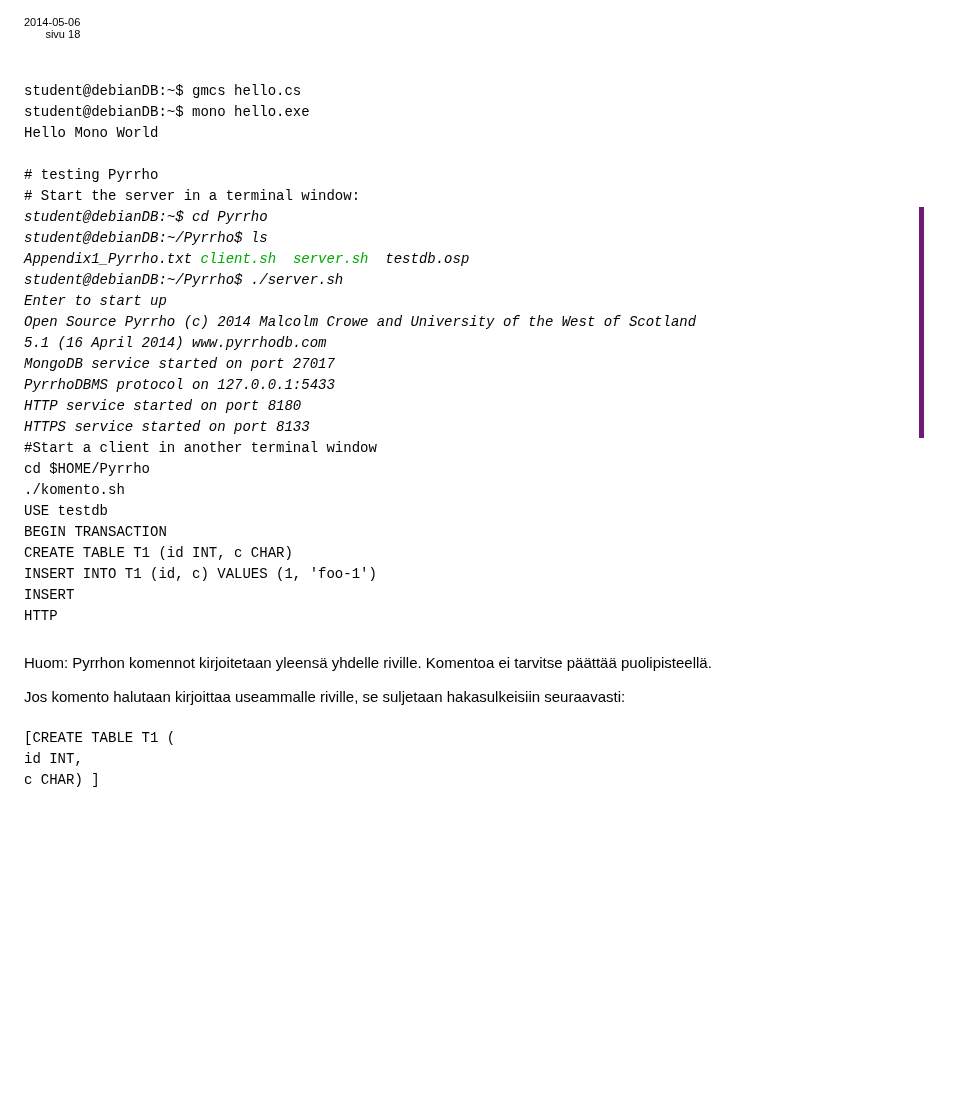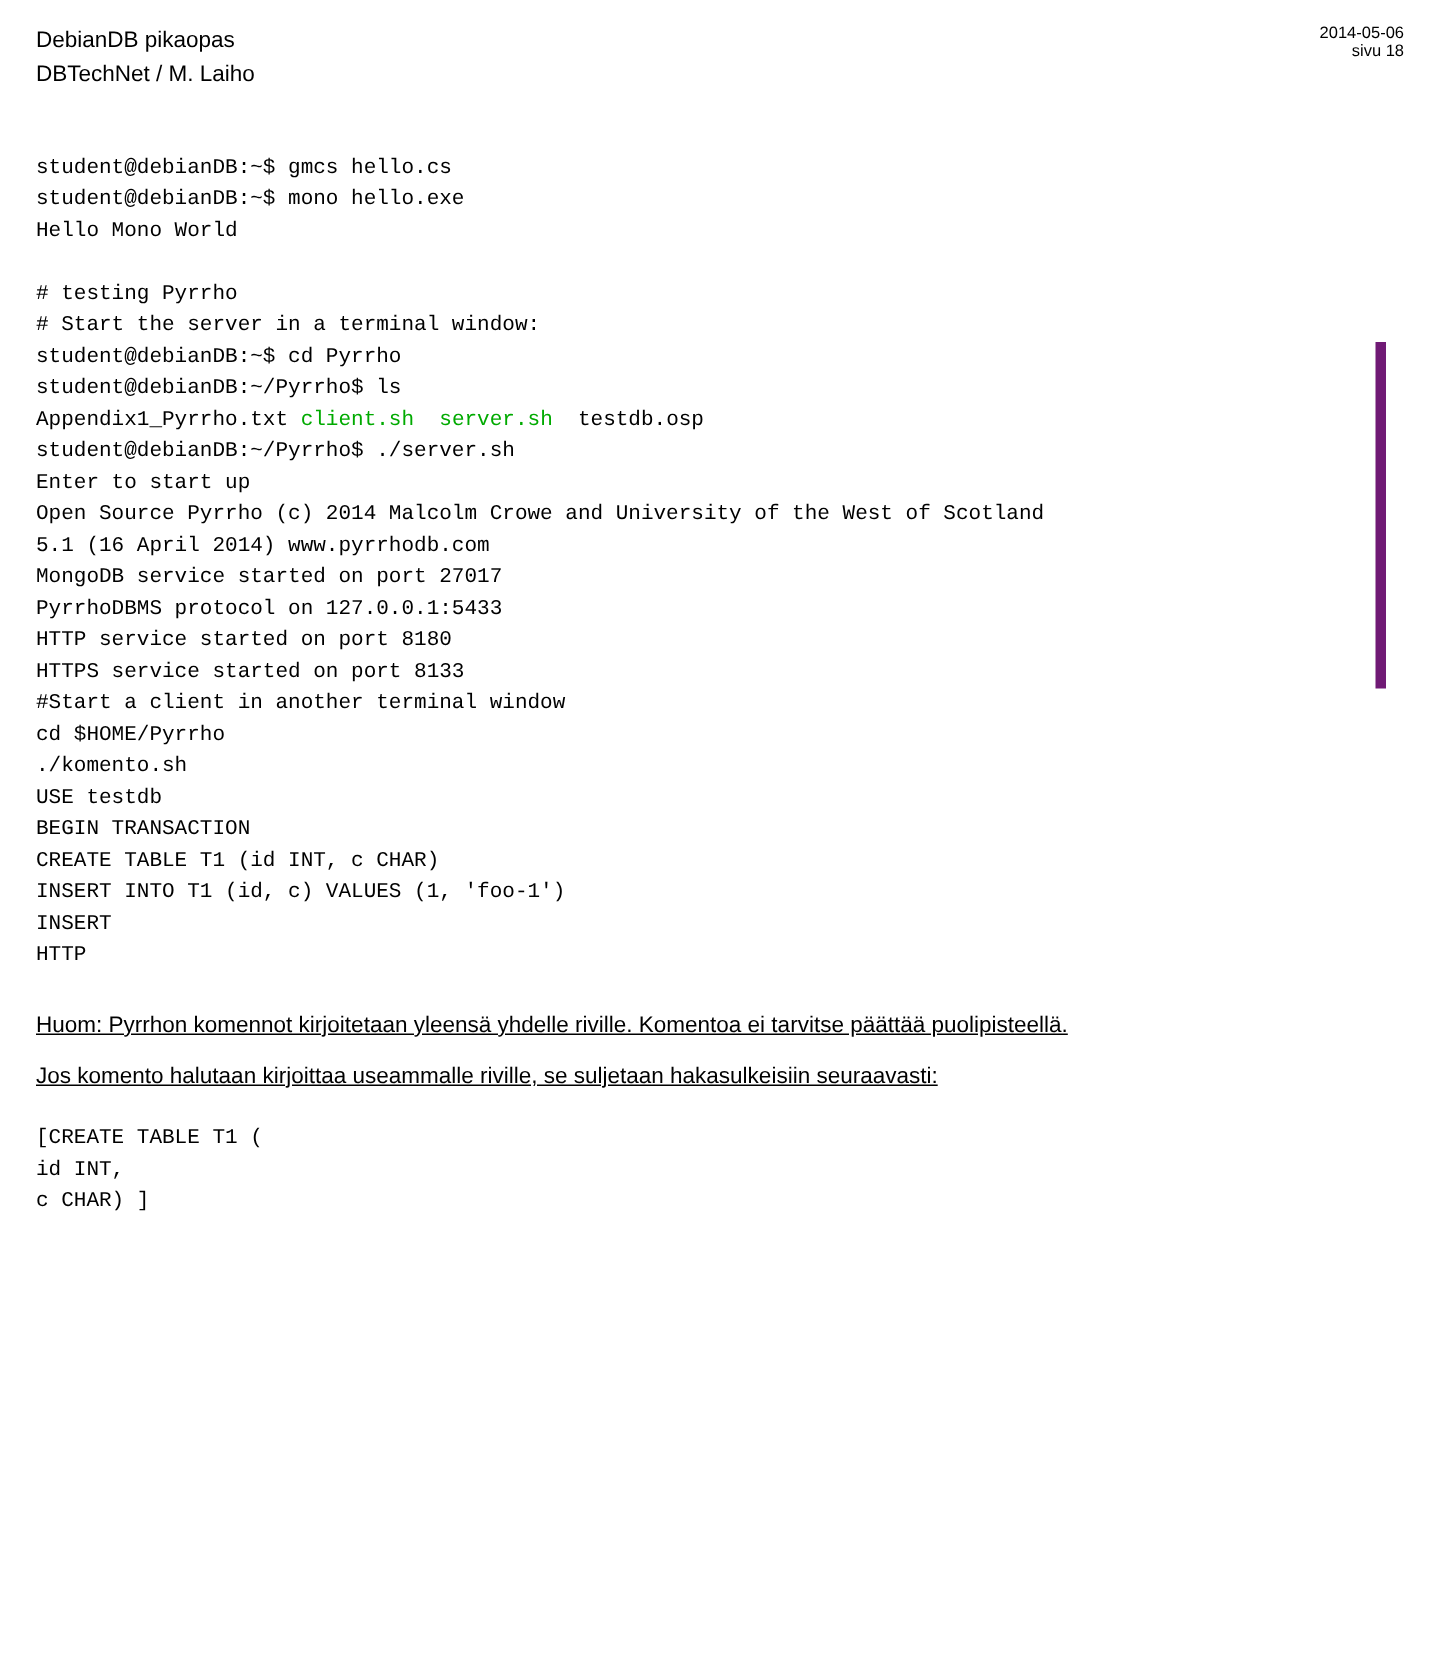--- a/index.html
+++ b/index.html
@@ -46,61 +46,56 @@
     .green-text {
       color: #00aa00;
     }
 
     .prose {
       font-family: Arial, sans-serif;
       font-size: 15px;
       color: #000000;
       margin-top: 24px;
       line-height: 1.6;
-      text-decoration: underline;
     }
 
     .prose p {
       margin-bottom: 10px;
     }
 
     pre {
       font-family: 'Courier New', Courier, monospace;
       font-size: 14px;
       white-space: pre;
       line-height: 1.5;
     }
   </style>
 </head>
 <body>
 
 <div class="header">
-  <div class="header-left">
-    <div>DebianDB pikaopas</div>
-    <div>DBTechNet / M. Laiho</div>
-  </div>
   <div class="header-right">
     <div>2014-05-06</div>
     <div>sivu 18</div>
   </div>
 </div>
 
 <div class="content">
 
   
   <pre><span>student@debianDB:~$ gmcs hello.cs</span>
 <span>student@debianDB:~$ mono hello.exe</span>
 <span>Hello Mono World</span>
 
 <span># testing Pyrrho</span>
 <span># Start the server in a terminal window:</span>
 </pre>
 
   
-  <div style="border-right: 7px solid #701a75; display: inline-block; min-width: 900px;">
+  <div style="border-right: 5px solid #701a75; display: inline-block; min-width: 900px; font-style: italic;">
     <pre><span>student@debianDB:~$ cd Pyrrho</span>
 <span>student@debianDB:~/Pyrrho$ ls</span>
 <span>Appendix1_Pyrrho.txt </span><span class="green-text">client.sh</span><span>  </span><span class="green-text">server.sh</span><span>  testdb.osp</span>
 <span>student@debianDB:~/Pyrrho$ ./server.sh</span>
 <span>Enter to start up</span>
 <span>Open Source Pyrrho (c) 2014 Malcolm Crowe and University of the West of Scotland</span>
 <span>5.1 (16 April 2014) www.pyrrhodb.com</span>
 <span>MongoDB service started on port 27017</span>
 <span>PyrrhoDBMS protocol on 127.0.0.1:5433</span>
 <span>HTTP service started on port 8180</span>

